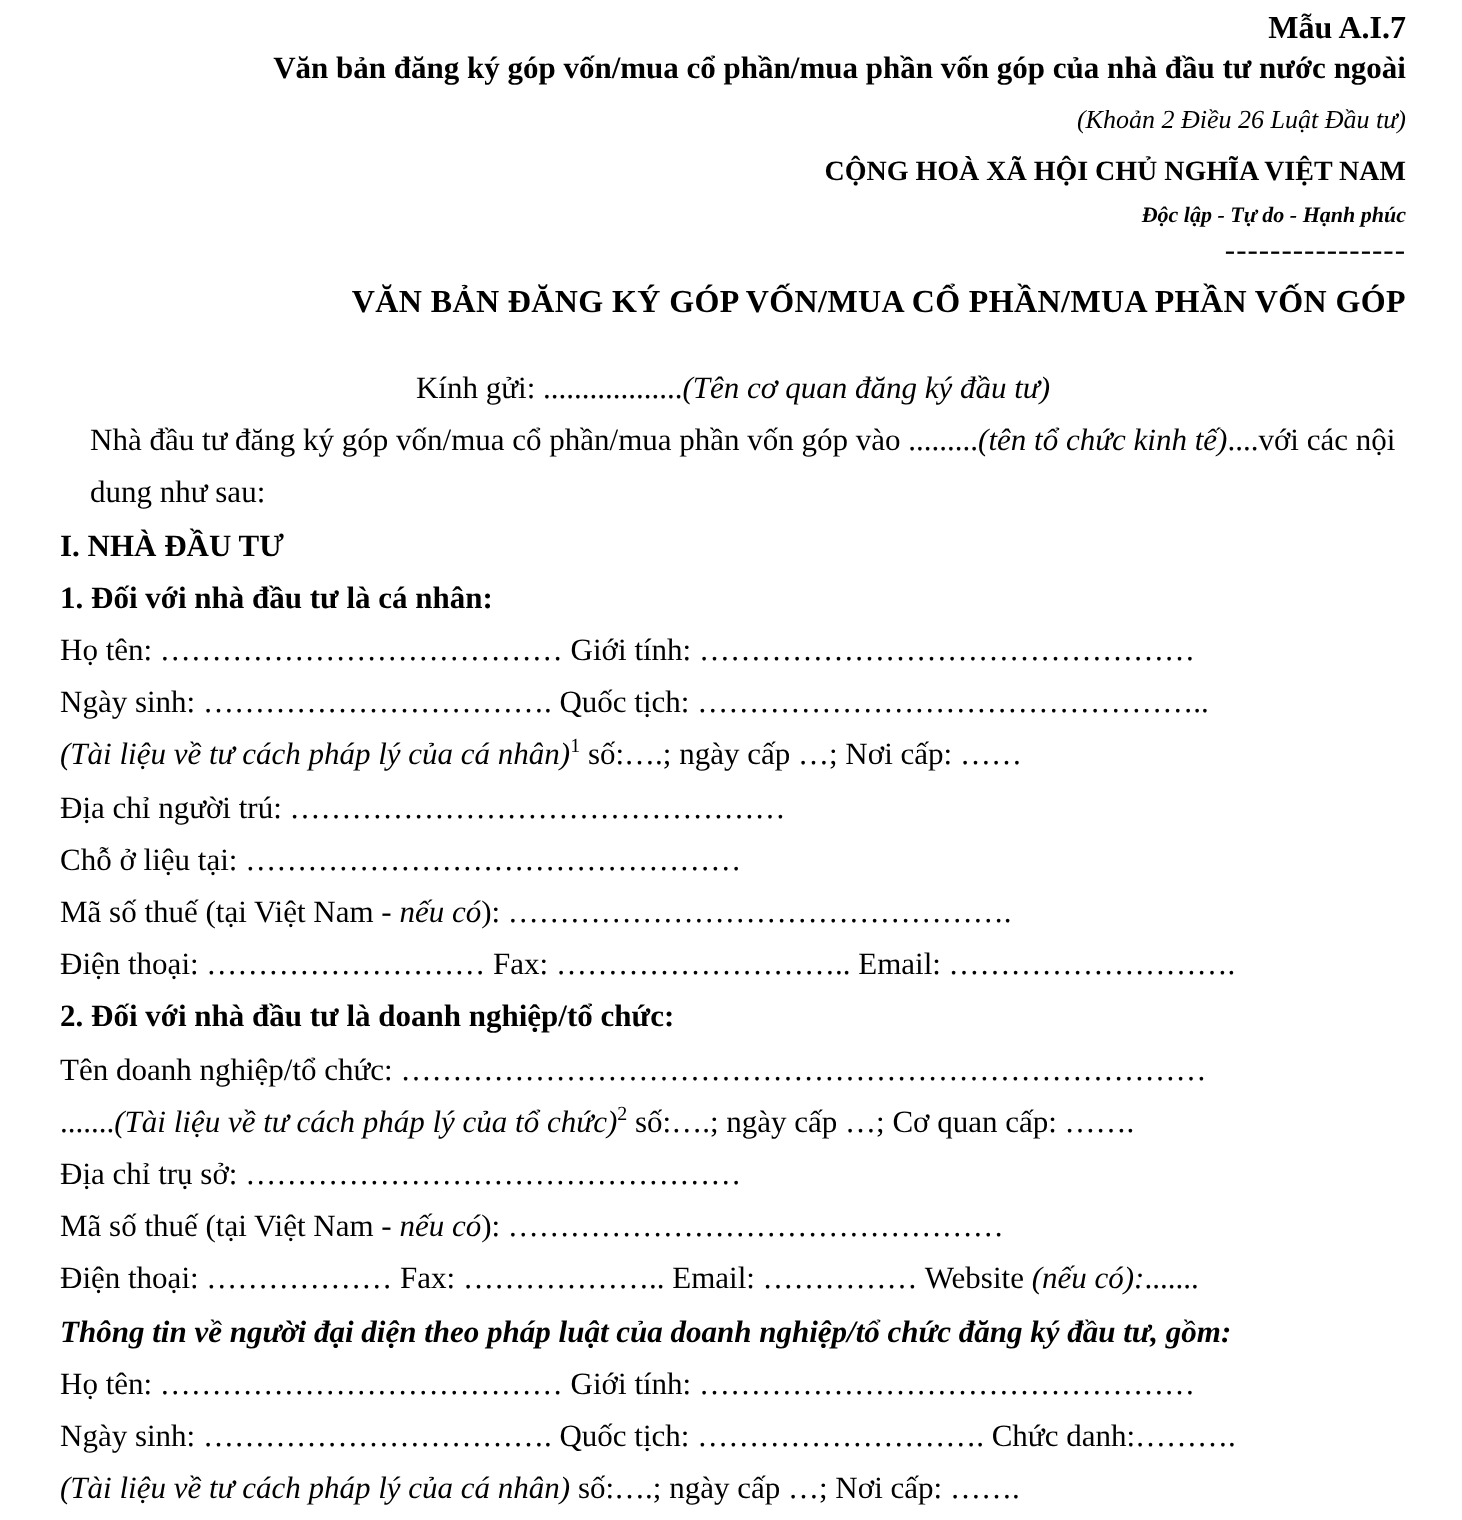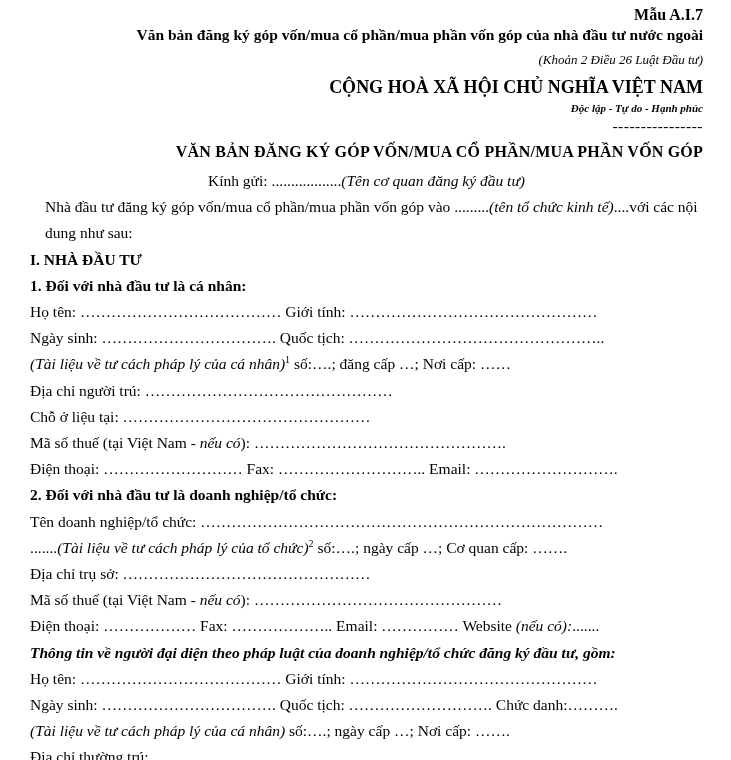--- a/index.html
+++ b/index.html
@@ -10,27 +10,27 @@
     font-size:15.5px;
     -webkit-font-smoothing:antialiased;
   }
   .doc{padding:5px 28px 0 30px;}
   .center{text-align:right;}
   .b{font-weight:bold;}
   .i{font-style:italic;}
   .form-code{font-size:16px;line-height:19px;}
   .form-desc{font-size:15.5px;line-height:21px;}
   .legal-basis{font-size:13px;line-height:20px;margin-top:5px;}
-  .nat-title{font-size:18px;line-height:22px;margin-top:6px;}
+  .nat-title{font-size:14px;line-height:22px;margin-top:6px;}
   .nat-motto{font-size:11px;line-height:21px;font-style:italic;}
   .separator{line-height:14px;letter-spacing:0.5px;}
   .doc-title{font-size:16px;line-height:22px;margin-top:8px;letter-spacing:0.2px;}
   .line{line-height:26.2px;white-space:nowrap;overflow:hidden;}
   .para{line-height:26.2px;margin-left:15px;}
-  .salute{text-align:center;line-height:26.2px;margin-top:5px;}
+  .salute{text-align:center;line-height:26.2px;margin-top:19px;}
   sup{font-size:10px;line-height:0;}
 </style>
 </head>
 <body>
 
 <div class="doc">
 
   <div class="center b form-code">Mẫu A.I.7</div>
   <div class="center b form-desc">Văn bản đăng ký góp vốn/mua cổ phần/mua phần vốn góp của nhà đầu tư nước ngoài</div>
   <div class="center i legal-basis">(Khoản 2 Điều 26 Luật Đầu tư)</div>
@@ -42,21 +42,21 @@
 
   <div class="salute"><span>Kính gửi: </span><span>..................</span><span class="i">(Tên cơ quan đăng ký đầu tư)</span></div>
 
   <div class="para"><span>Nhà đầu tư đăng ký góp vốn/mua cổ phần/mua phần vốn góp vào </span><span>.........</span><span class="i">(tên tổ chức kinh tế)</span><span>....</span><span>với các nội dung như sau:</span></div>
 
   <div class="line b">I. NHÀ ĐẦU TƯ</div>
 
   <div class="line b">1. Đối với nhà đầu tư là cá nhân:</div>
   <div class="line">Họ tên: ………………………………… Giới tính: …………………………………………</div>
   <div class="line">Ngày sinh: ……………………………. Quốc tịch: …………………………………………..</div>
-  <div class="line"><span class="i">(Tài liệu về tư cách pháp lý của cá nhân)</span><sup>1</sup><span> số:….; đăng cấp …; Nơi cấp: ……</span></div>
+  <div class="line"><span class="i">(Tài liệu về tư cách pháp lý của cá nhân)</span><sup>1</sup><span> số:….; ngày cấp …; Nơi cấp: ……</span></div>
   <div class="line">Địa chỉ người trú: …………………………………………</div>
   <div class="line">Chỗ ở liệu tại: …………………………………………</div>
   <div class="line"><span>Mã số thuế (tại Việt Nam - </span><span class="i">nếu có</span><span>): ………………………………………….</span></div>
   <div class="line">Điện thoại: ……………………… Fax: ……………………….. Email: ……………………….</div>
 
   <div class="line b">2. Đối với nhà đầu tư là doanh nghiệp/tổ chức:</div>
   <div class="line">Tên doanh nghiệp/tổ chức: ……………………………………………………………………</div>
   <div class="line"><span>.......</span><span class="i">(Tài liệu về tư cách pháp lý của tổ chức)</span><sup>2</sup><span> số:….; ngày cấp …; Cơ quan cấp: …….</span></div>
   <div class="line">Địa chỉ trụ sở: …………………………………………</div>
   <div class="line"><span>Mã số thuế (tại Việt Nam - </span><span class="i">nếu có</span><span>): …………………………………………</span></div>

